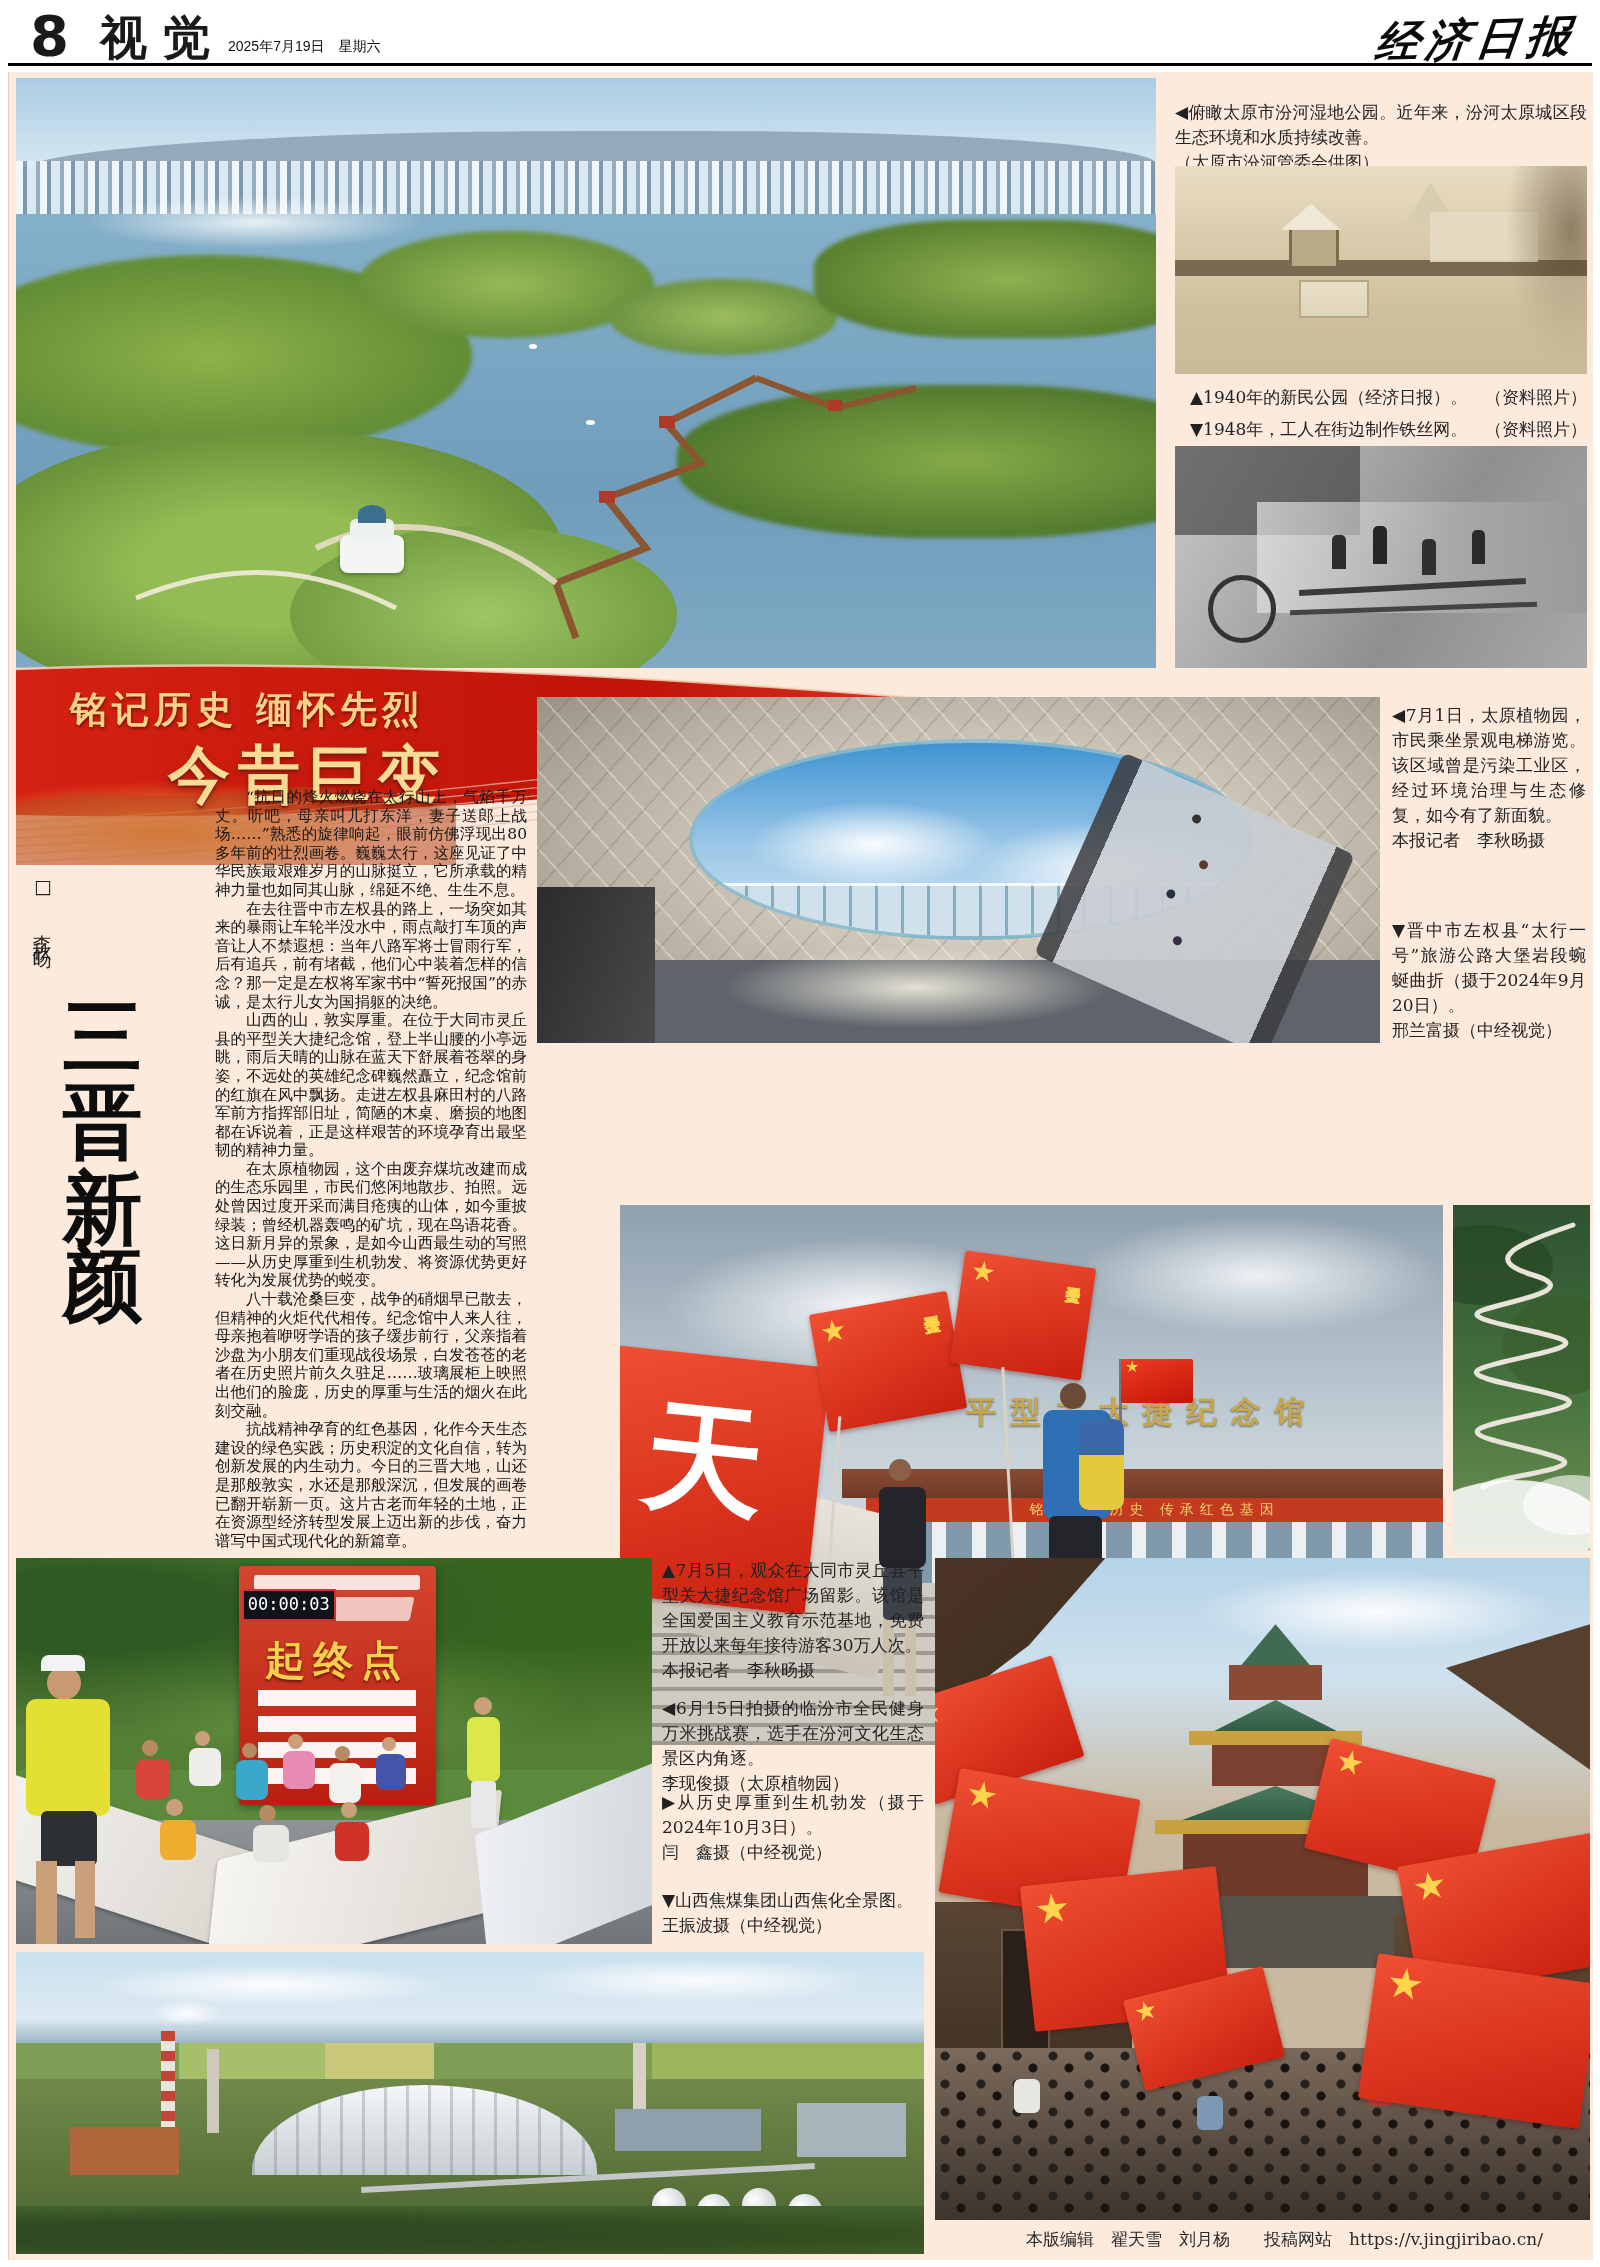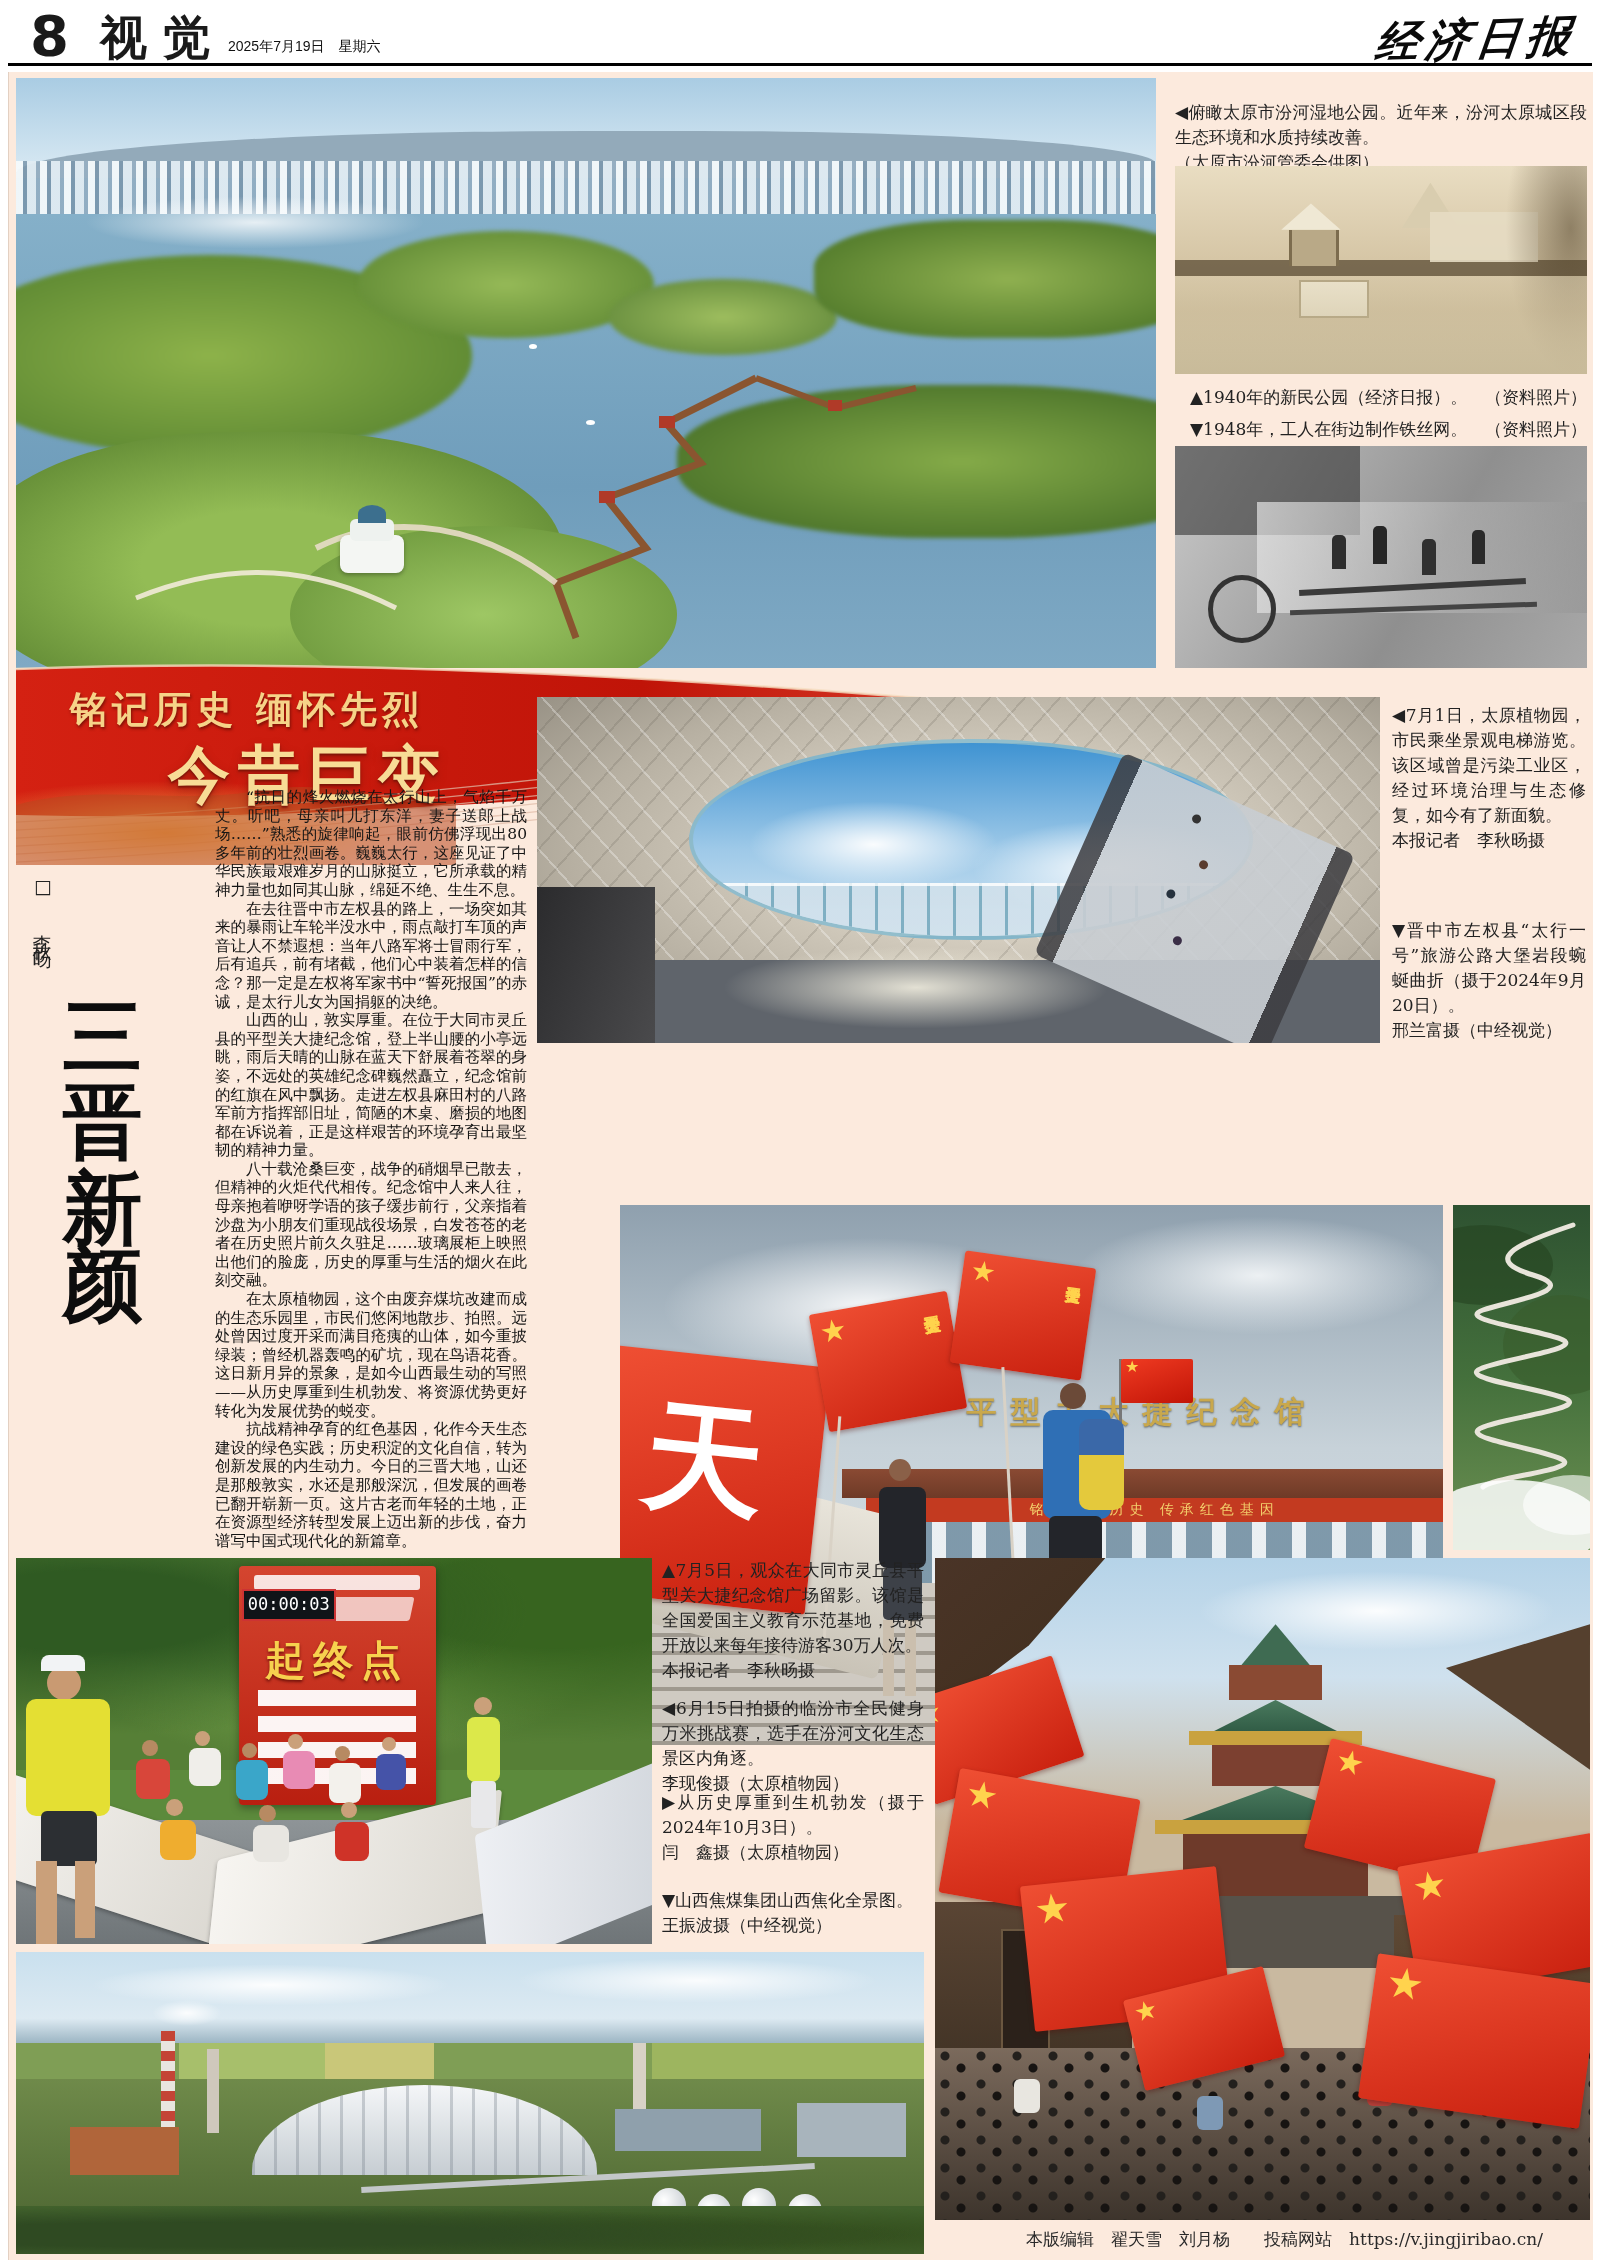--- a/index.html
+++ b/index.html
@@ -151,22 +151,22 @@
     <div class="abs banner-t2" style="left:152px;top:78px;">今昔巨变</div>
   </div>
 
   <div class="abs vert author" style="left:30px;top:875px;height:220px;">□ 李秋旸</div>
   <div class="abs vert headline" style="left:64px;top:942px;height:640px;">三晋新颜</div>
 
   <div class="abs article" style="left:215px;top:788px;width:312px;height:760px;">
     <p>“抗日的烽火燃烧在太行山上，气焰千万丈。听吧，母亲叫儿打东洋，妻子送郎上战场……”熟悉的旋律响起，眼前仿佛浮现出80多年前的壮烈画卷。巍巍太行，这座见证了中华民族最艰难岁月的山脉挺立，它所承载的精神力量也如同其山脉，绵延不绝、生生不息。</p>
     <p>在去往晋中市左权县的路上，一场突如其来的暴雨让车轮半没水中，雨点敲打车顶的声音让人不禁遐想：当年八路军将士冒雨行军，后有追兵，前有堵截，他们心中装着怎样的信念？那一定是左权将军家书中“誓死报国”的赤诚，是太行儿女为国捐躯的决绝。</p>
     <p>山西的山，敦实厚重。在位于大同市灵丘县的平型关大捷纪念馆，登上半山腰的小亭远眺，雨后天晴的山脉在蓝天下舒展着苍翠的身姿，不远处的英雄纪念碑巍然矗立，纪念馆前的红旗在风中飘扬。走进左权县麻田村的八路军前方指挥部旧址，简陋的木桌、磨损的地图都在诉说着，正是这样艰苦的环境孕育出最坚韧的精神力量。</p>
+    <p>在太原植物园，这个由废弃煤坑改建而成的生态乐园里，市民们悠闲地散步、拍照。远处曾因过度开采而满目疮痍的山体，如今重披绿装；曾经机器轰鸣的矿坑，现在鸟语花香。这日新月异的景象，是如今山西最生动的写照——从历史厚重到生机勃发、将资源优势更好转化为发展优势的蜕变。</p>
     <p>八十载沧桑巨变，战争的硝烟早已散去，但精神的火炬代代相传。纪念馆中人来人往，母亲抱着咿呀学语的孩子缓步前行，父亲指着沙盘为小朋友们重现战役场景，白发苍苍的老者在历史照片前久久驻足……玻璃展柜上映照出他们的脸庞，历史的厚重与生活的烟火在此刻交融。</p>
-    <p>在太原植物园，这个由废弃煤坑改建而成的生态乐园里，市民们悠闲地散步、拍照。远处曾因过度开采而满目疮痍的山体，如今重披绿装；曾经机器轰鸣的矿坑，现在鸟语花香。这日新月异的景象，是如今山西最生动的写照——从历史厚重到生机勃发、将资源优势更好转化为发展优势的蜕变。</p>
     <p>抗战精神孕育的红色基因，化作今天生态建设的绿色实践；历史积淀的文化自信，转为创新发展的内生动力。今日的三晋大地，山还是那般敦实，水还是那般深沉，但发展的画卷已翻开崭新一页。这片古老而年轻的土地，正在资源型经济转型发展上迈出新的步伐，奋力谱写中国式现代化的新篇章。</p>
   </div>
 
   <div class="photo" style="left:537px;top:697px;width:843px;height:346px;background:#c8c1b4;">
     <div class="abs" style="left:0;top:0;width:100%;height:100%;background:
       repeating-linear-gradient(48deg, rgba(255,255,255,.30) 0 2px, rgba(255,255,255,0) 2px 26px),
       repeating-linear-gradient(-48deg, rgba(90,85,75,.18) 0 2px, rgba(0,0,0,0) 2px 26px),
       radial-gradient(ellipse at 55% 45%, #ded7c9 20%, #b7b0a2 65%, #8e887c);"></div>
     <div class="abs" style="left:18%;top:12%;width:66%;height:56%;border-radius:50%;overflow:hidden;border:4px solid rgba(140,185,200,.9);background:linear-gradient(#3f93d2,#9ec9e8 55%,#cfe4f2);">
       <div class="abs" style="left:10%;top:30%;width:45%;height:45%;background:radial-gradient(ellipse,rgba(255,255,255,.95),rgba(255,255,255,0) 70%);"></div>
@@ -269,21 +269,21 @@
   <div class="abs cap" style="left:662px;top:1558px;width:262px;">
     <span>▲7月5日，观众在大同市灵丘县平型关大捷纪念馆广场留影。该馆是全国爱国主义教育示范基地，免费开放以来每年接待游客30万人次。</span>
     <span class="credit" style="padding-right:14px;">本报记者　李秋旸摄</span>
   </div>
   <div class="abs cap" style="left:662px;top:1696px;width:262px;">
     <span>◀6月15日拍摄的临汾市全民健身万米挑战赛，选手在汾河文化生态景区内角逐。</span>
     <span class="credit">李现俊摄（太原植物园）</span>
   </div>
   <div class="abs cap" style="left:662px;top:1790px;width:262px;">
     <span>▶从历史厚重到生机勃发（摄于2024年10月3日）。</span>
-    <span class="credit" style="padding-right:40px;">闫　鑫摄（太原植物园）</span>
+    <span class="credit" style="padding-right:40px;">闫　鑫摄（中经视觉）</span>
   </div>
   <div class="abs cap" style="left:662px;top:1888px;width:262px;">
     <span>▼山西焦煤集团山西焦化全景图。</span>
     <span class="credit" style="padding-right:30px;">王振波摄（中经视觉）</span>
   </div>
 
   <div class="photo" style="left:16px;top:1558px;width:636px;height:386px;background:#5c8a3c;">
     <div class="abs" style="left:0;top:0;width:100%;height:55%;background:
       radial-gradient(ellipse at 12% 25%, #2f5a22 18%, rgba(0,0,0,0) 55%),
       radial-gradient(ellipse at 85% 20%, #37641f 20%, rgba(0,0,0,0) 60%),

